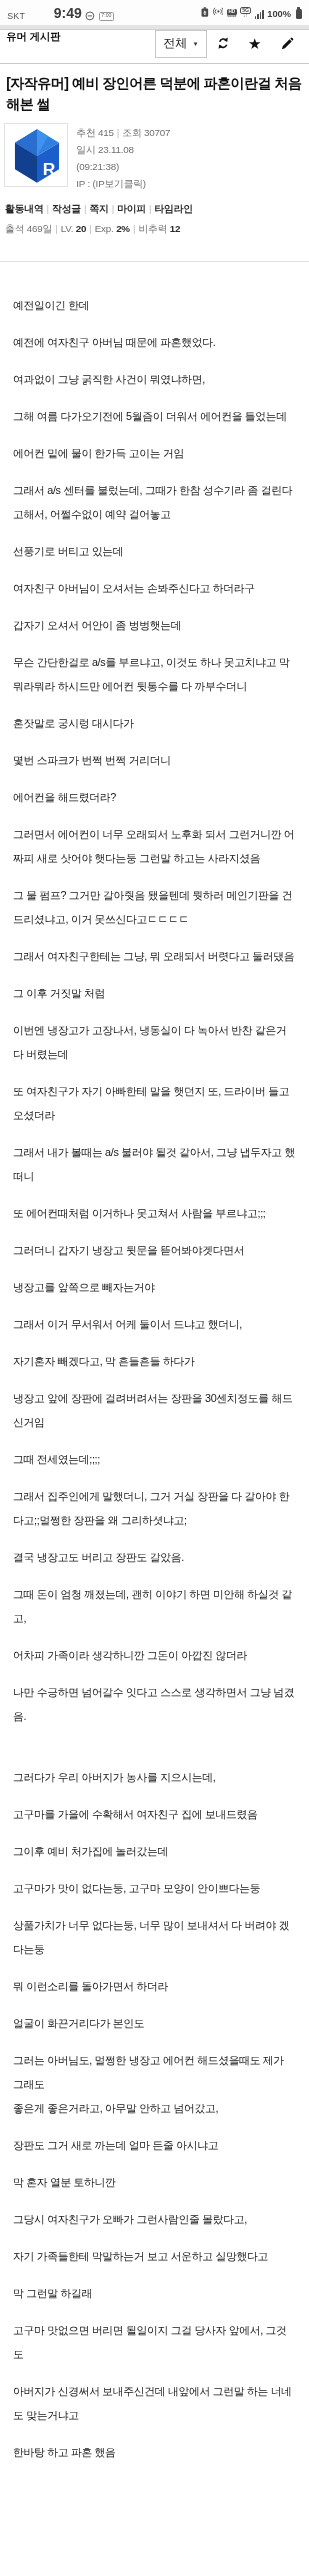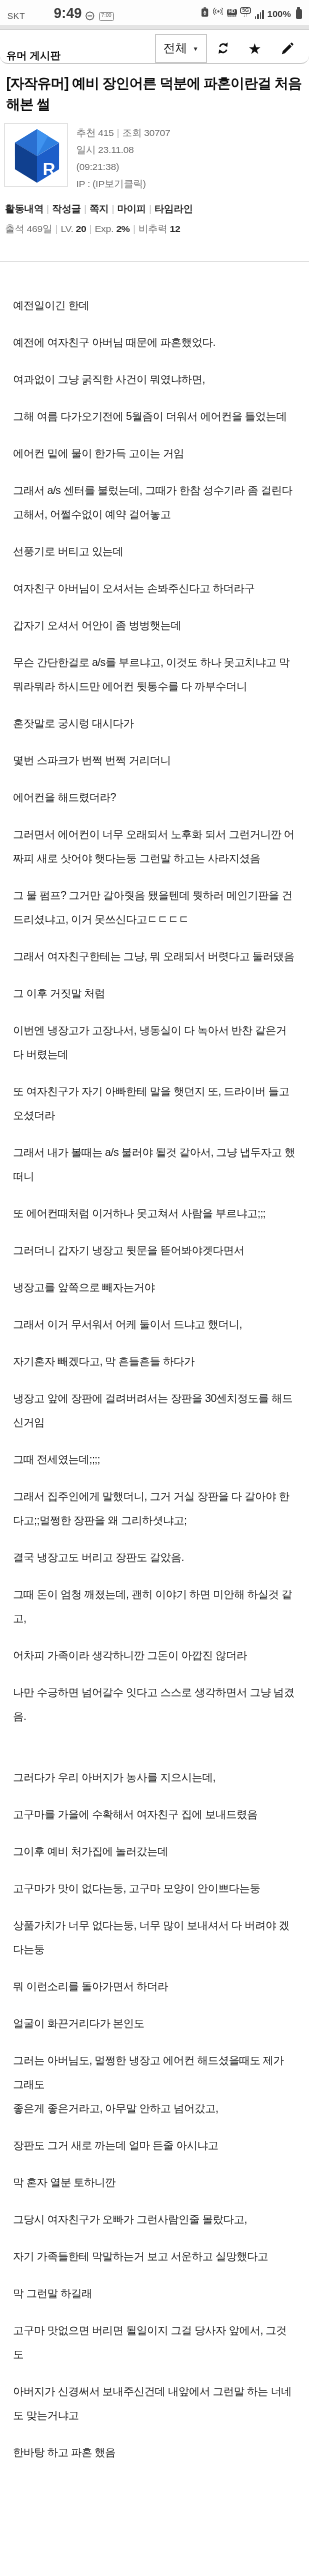--- a/index.html
+++ b/index.html
@@ -27,22 +27,22 @@
   .signal i{display:block;width:1.5px;background:#4a4a4a;border-radius:0.5px;}
   .sb-batt-pct{font-size:9.3px;color:#3d3d3d;font-weight:bold;}
   .batt{display:inline-block;width:6.2px;height:10.3px;background:#4a4a4a;border-radius:1.5px;
         position:relative;margin-left:1px;}
   .batt:before{content:"";position:absolute;top:-1.5px;left:1.5px;width:3.1px;height:1.5px;
                background:#4a4a4a;border-radius:0.5px 0.5px 0 0;}
 
   .top-strip{height:3.6px;background:#e4e4e4;border-bottom:0.5px solid #d2d2d2;}
 
   
-  .board-header{height:33px;display:flex;align-items:flex-end;padding:0 6.2px;
-                border-bottom:0.5px solid #c9c9c9;background:#fff;border-radius:8px;}
+  .board-header{height:33px;display:flex;align-items:flex-start;padding:0 6.2px;
+                border-bottom:0.5px solid #c9c9c9;background:#fff;}
   .board-title{font-size:10.3px;font-weight:700;color:#111;flex:0 0 auto;}
   .header-right{margin-left:auto;display:flex;align-items:center;gap:0;}
   .filter-box{display:flex;align-items:center;gap:5.2px;border:0.5px solid #c8c8c8;
               padding:4.6px 7.2px;background:#fff;}
   .filter-label{font-size:12px;color:#222;}
   .filter-caret{font-size:6.2px;color:#333;}
   .hdr-icon{width:32px;text-align:center;cursor:pointer;}
   .hdr-icon svg{display:block;margin:0 auto;}
   .star-glyph{font-size:15px;color:#111;line-height:1;}
 

